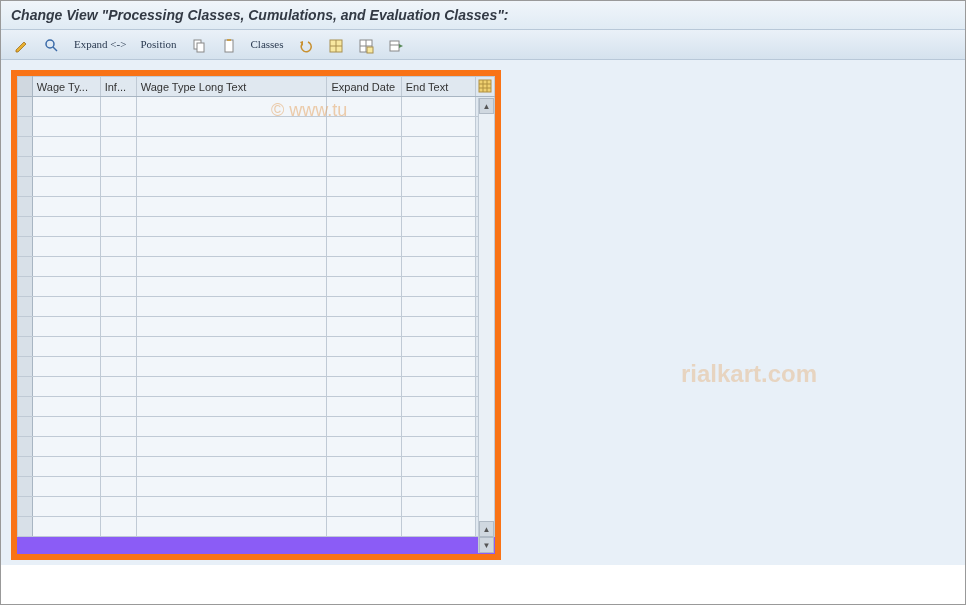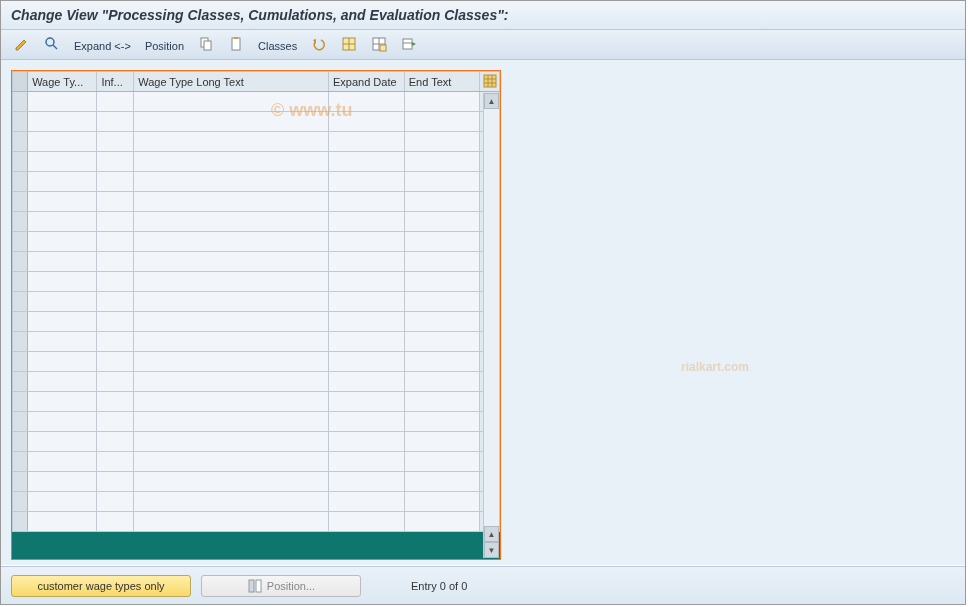--- a/index.html
+++ b/index.html
@@ -32,46 +32,47 @@
       background: linear-gradient(to bottom, #eaf1f8 0%, #d5e2ee 100%);
       border-bottom: 1px solid #b8c8d8;
       padding: 4px 8px;
       display: flex;
       align-items: center;
       gap: 4px;
       height: 30px;
     }
     .tb-btn {
       display: inline-flex;
-      align-items: flex-end;
+      align-items: flex-start;
       gap: 3px;
       padding: 2px 4px;
       border: 1px solid transparent;
       border-radius: 2px;
       cursor: pointer;
       color: #2a3a50;
       font-size: 11px;
       height: 20px;
+      font-family: Liberation Serif, serif;
     }
     .tb-icon {
       width: 16px;
       height: 16px;
       display: inline-flex;
       align-items: center;
       justify-content: center;
     }
     .content-area {
       background: #e8f0f8;
       padding: 10px;
       height: calc(100% - 30px - 30px - 38px);
       position: relative;
     }
     .table-container {
-      border: 1px solid #f97316;
-      background: #0f766e;
+      border: 6px solid #f97316;
+      background: #8b5cf6;
       width: 490px;
       height: 490px;
       display: flex;
       flex-direction: column;
       position: relative;
     }
     .grid {
       border-collapse: collapse;
       width: 100%;
     }
@@ -158,29 +159,29 @@
       color: #888;
       min-width: 160px;
     }
     .entry-text { color: #333; margin-left: 40px; }
     .watermark {
       position: absolute;
       top: 40px;
       left: 270px;
       font-size: 18px;
       color: rgba(230, 160, 90, 0.5);
-      font-weight: bold;
+      font-weight: normal;
       pointer-events: none;
       z-index: 5;
     }
     .watermark2 {
       position: absolute;
       top: 300px;
       left: 680px;
-      font-size: 12px;
+      font-size: 24px;
       color: rgba(230, 160, 90, 0.35);
       font-weight: bold;
       pointer-events: none;
       z-index: 5;
     }
   </style>
 </head>
 <body>
 
 <div class="outer-border">
@@ -493,28 +494,13 @@
       </table>
       <div class="vscroll">
         <div class="vscroll-btn">▲</div>
         <div class="vscroll-track"></div>
         <div class="vscroll-btn">▲</div>
         <div class="vscroll-btn">▼</div>
       </div>
     </div>
   </div>
 
-  <div class="footer">
-    <button class="footer-btn">
-      <span>customer wage types only</span>
-    </button>
-    <button class="footer-btn secondary">
-      <span class="tb-icon">
-        <svg width="14" height="14" viewBox="0 0 14 14">
-            <rect x="1" y="1" width="5" height="12" fill="#d0d8e0" stroke="#909aa5"></rect>
-            <rect x="8" y="1" width="5" height="12" fill="#fff" stroke="#909aa5"></rect>
-          </svg>
-      </span>
-      <span>Position...</span>
-    </button>
-    <span class="entry-text">Entry 0 of 0</span>
-  </div>
 </div>
 
 </body></html>

